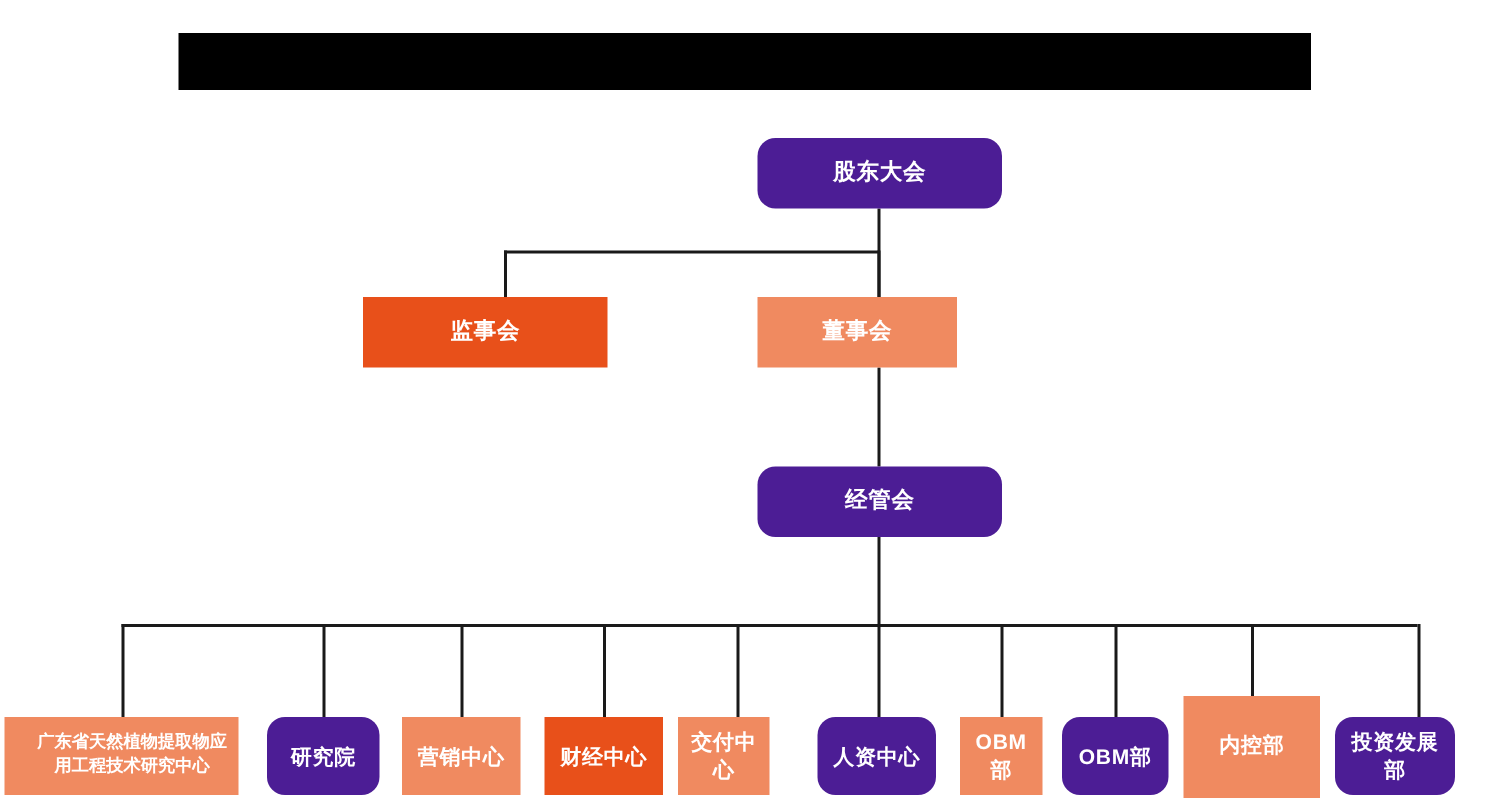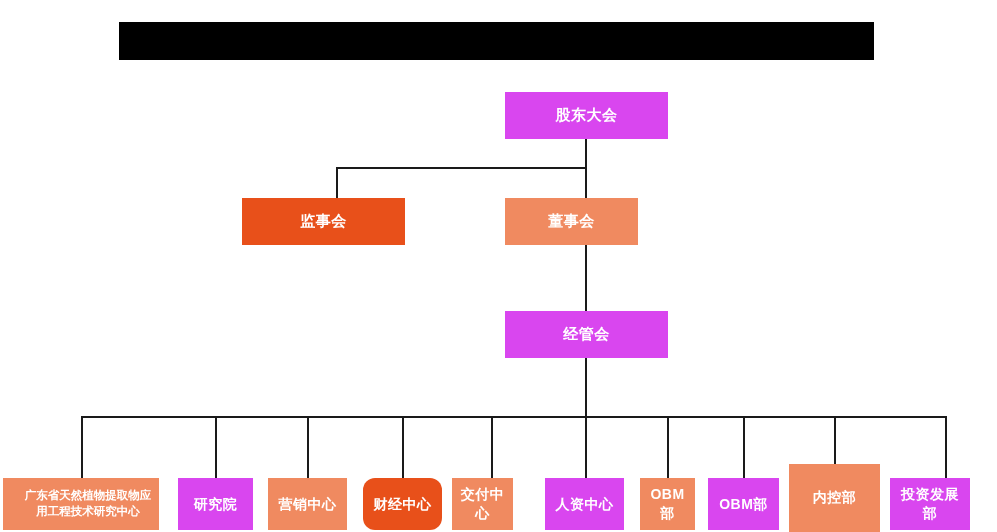--- a/index.html
+++ b/index.html
@@ -38,21 +38,21 @@
     align-items: center;
     justify-content: center;
     text-align: center;
     color: #ffffff;
     font-weight: bold;
     line-height: 1.35;
     letter-spacing: 0.5px;
     padding: 2px 4px;
     z-index: 3;
   }
-  .node.orange  { background: #d946ef; }
+  .node.orange  { background: #4c1d95; border-radius: 12px; }
   .node.deep    { background: #E8501A; }
   .node.salmon  { background: #F08A60; }
 
   .node .label { white-space: pre-line; display: block; }
 
   .tier1 { font-size: 15px; }
   .tier2 { font-size: 15px; }
   .tier3 { font-size: 15px; }
   .tier4 { font-size: 14px; }
   .tier4.small { font-size: 11.5px; letter-spacing: 0px; padding-left: 18px; }
@@ -99,21 +99,21 @@
       <div class="node salmon tier4 small" style="left: 3px; top: 478px; width: 156px; height: 52px;">
         <span class="label">广东省天然植物提取物应
 用工程技术研究中心</span>
       </div>
       <div class="node orange tier4" style="left: 178px; top: 478px; width: 75px; height: 52px;">
         <span class="label">研究院</span>
       </div>
       <div class="node salmon tier4" style="left: 268px; top: 478px; width: 79px; height: 52px;">
         <span class="label">营销中心</span>
       </div>
-      <div class="node deep tier4" style="left: 363px; top: 478px; width: 79px; height: 52px; border-radius: 12px;">
+      <div class="node deep tier4" style="left: 363px; top: 478px; width: 79px; height: 52px;">
         <span class="label">财经中心</span>
       </div>
       <div class="node salmon tier4" style="left: 452px; top: 478px; width: 61px; height: 52px;">
         <span class="label">交付中心</span>
       </div>
       <div class="node orange tier4" style="left: 545px; top: 478px; width: 79px; height: 52px;">
         <span class="label">人资中心</span>
       </div>
       <div class="node salmon tier4" style="left: 640px; top: 478px; width: 55px; height: 52px;">
         <span class="label">OBM部</span>

